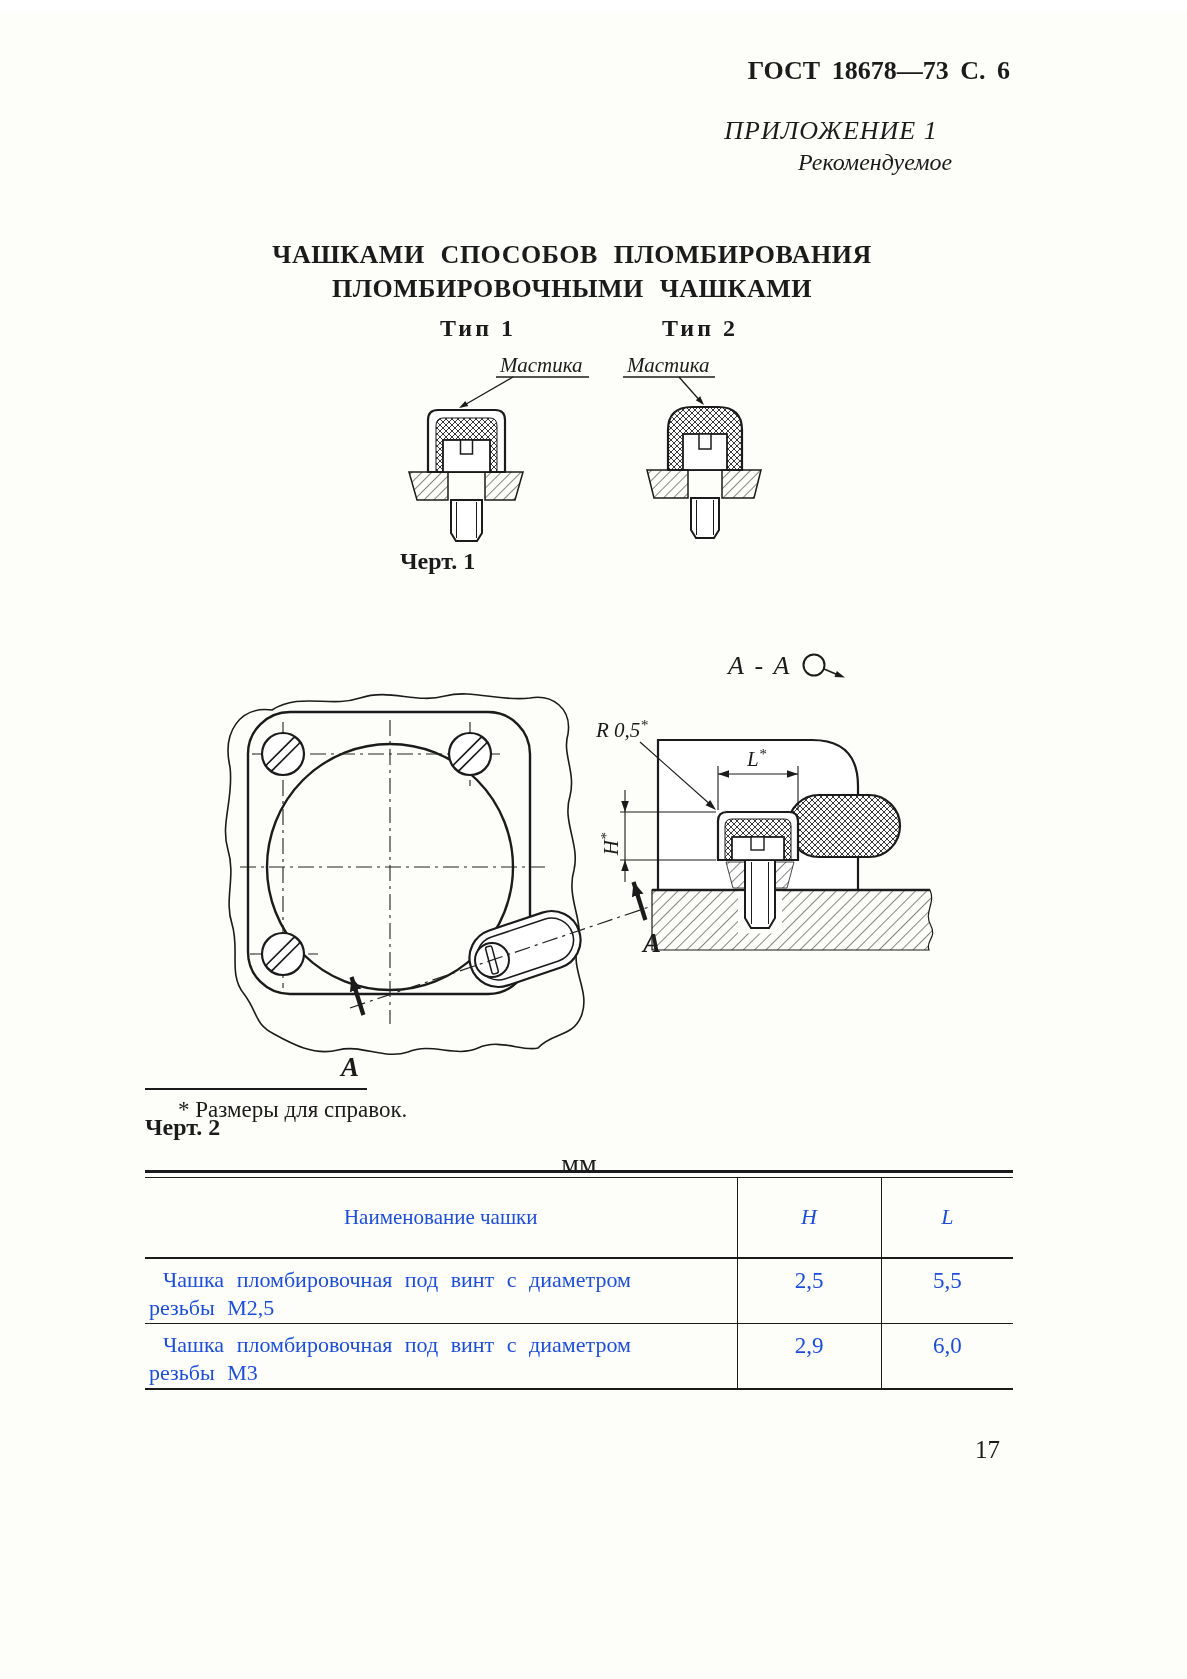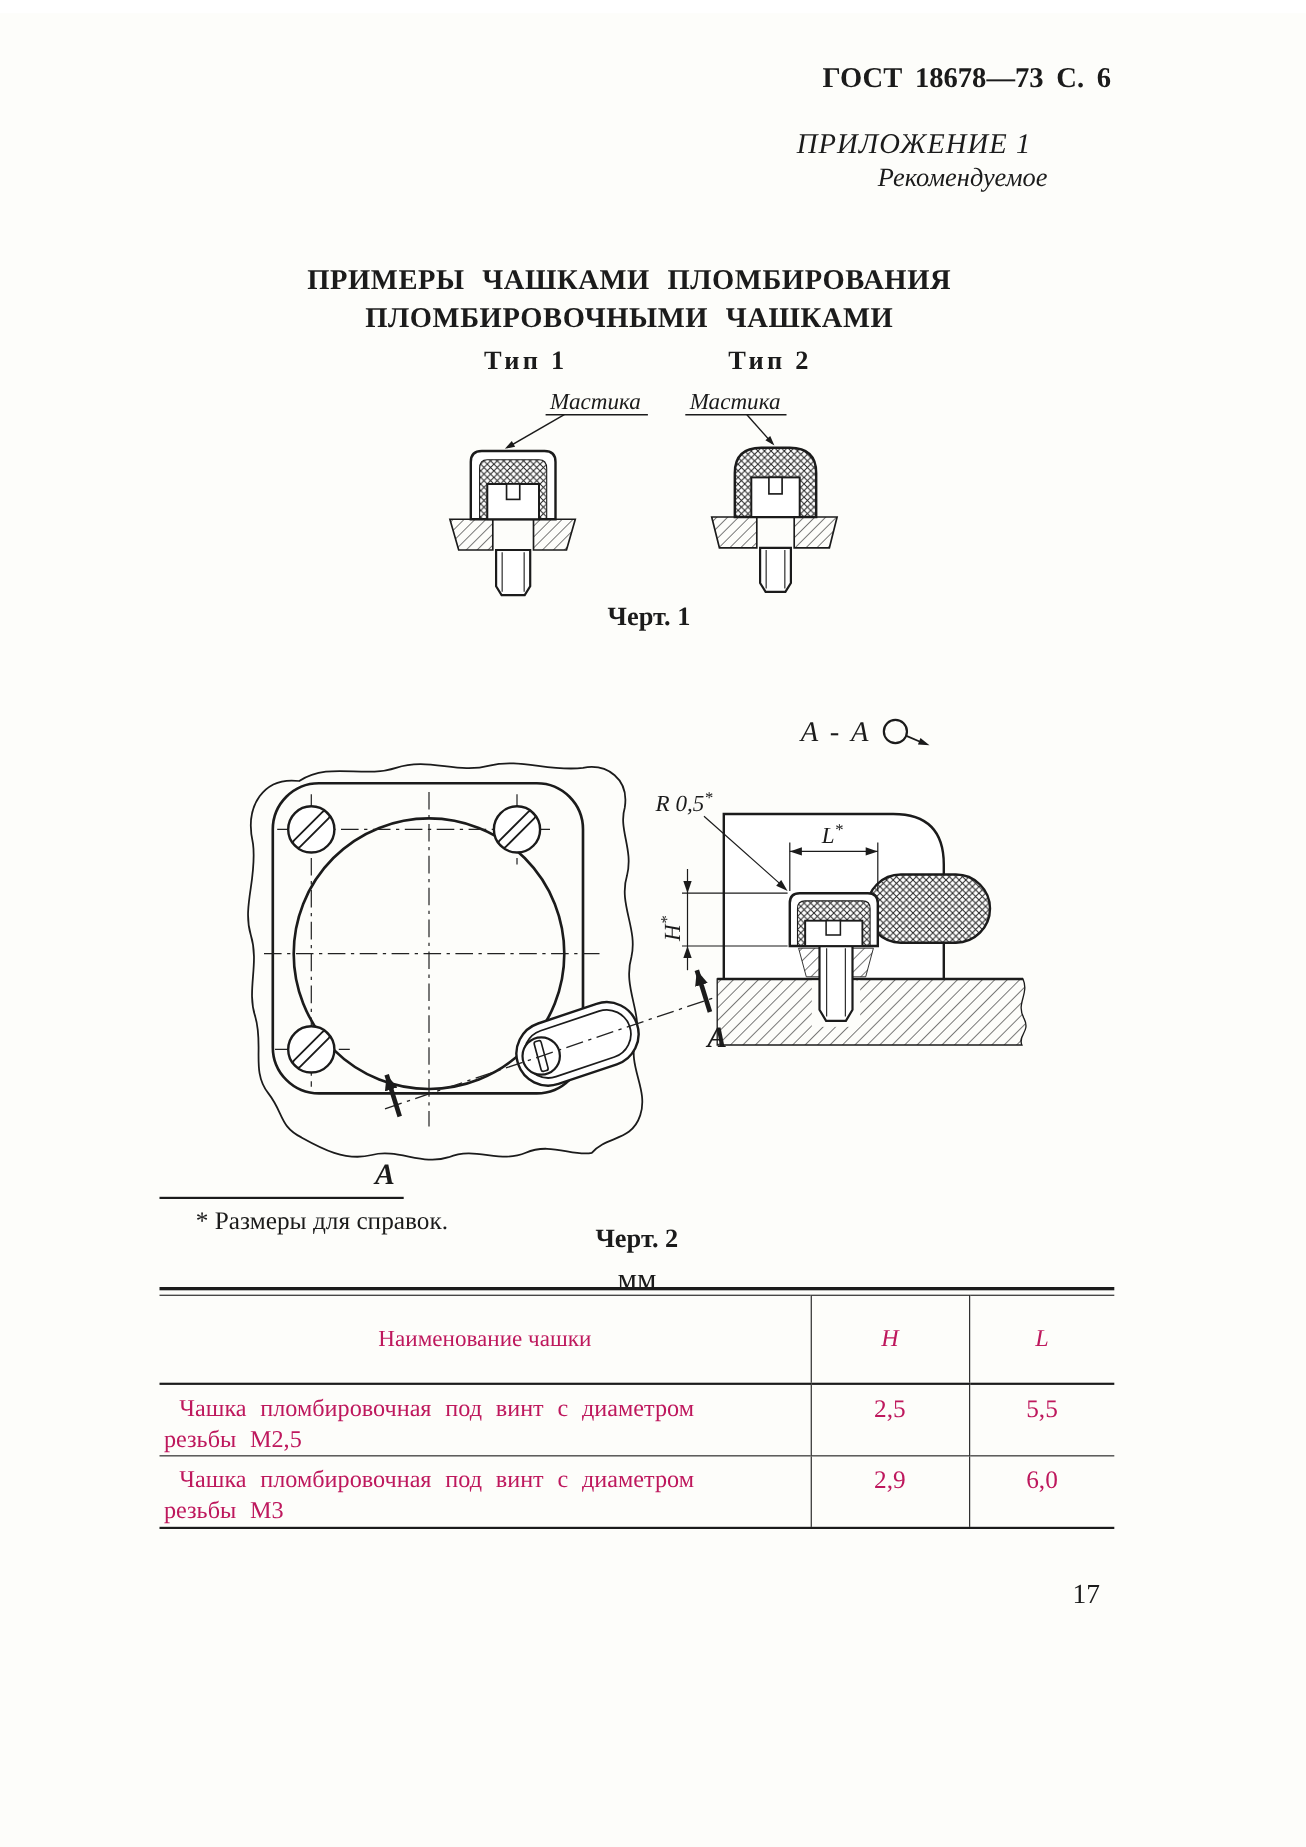--- a/index.html
+++ b/index.html
@@ -13,35 +13,35 @@
     font-size:26px; font-weight:700; word-spacing:5px; }
   .appendix1 { left:655px; top:104px; width:352px; text-align:center;
     font-size:26px; font-style:italic; letter-spacing:1px; }
   .appendix2 { left:798px; top:137px; font-size:24px; font-style:italic; }
   .doc-title { left:192px; width:760px; text-align:center;
     font-size:26px; font-weight:700; word-spacing:9px; letter-spacing:0.5px; }
   .t1 { top:228px; } .t2 { top:262px; }
   .type-label { font-size:24px; font-weight:700; letter-spacing:3px; text-align:center; }
   .type1 { left:418px; top:303px; width:120px; }
   .type2 { left:640px; top:303px; width:120px; }
-  .fig-caption { text-align:center; font-size:24px; font-weight:600; }
+  .fig-caption { text-align:left; font-size:24px; font-weight:600; }
   .cap1 { left:400px; top:536px; width:380px; }
   .type3 { left:400px; top:584px; width:380px; font-size:24px; font-weight:700;
     letter-spacing:3px; text-align:center; }
   .cap2 { left:145px; top:1102px; width:868px; }
   .units { left:145px; top:1136px; width:868px; text-align:center; font-size:28px; }
   .foot-rule { left:145px; top:1076px; width:222px; height:0; border-top:2.2px solid #1b1b1b; }
   .footnote { left:178px; top:1085px; font-size:23px; }
   .page-number { left:975px; top:1424px; font-size:25px; }
 
   .table-wrap { position:absolute; left:145px; top:1158px; width:868px;
     border-top:3.5px solid #1b1b1b; padding-top:4px; }
   .spec-table { width:100%; border-collapse:collapse;
     border-top:1.6px solid #1b1b1b; border-bottom:2.4px solid #1b1b1b;
-    font-family:"Liberation Serif", serif; color:#be185d; table-layout:fixed; }
+    font-family:"Liberation Serif", serif; color:#1d4ed8; table-layout:fixed; }
   .spec-table thead tr { height:80px; }
   .spec-table tbody tr { height:60px; }
   .spec-table tr > *:nth-child(-n+2) { border-right:1.6px solid #1b1b1b; }
   .spec-table tbody tr + tr > td { border-top:1.5px solid #1b1b1b; }
   .spec-table th { border-bottom:2.6px solid #1b1b1b; font-weight:400; }
   .th-name { font-size:21px; text-align:center; }
   .th-dim  { font-size:22px; font-style:italic; text-align:center; }
   .td-name { font-size:22px; vertical-align:top; padding:7px 42px 0 4px;
     text-indent:14px; word-spacing:0.32em; line-height:1.3; }
   .td-val  { font-size:23px; vertical-align:top; padding-top:9px; text-align:center; }
@@ -51,21 +51,21 @@
 </style>
 </head>
 <body>
 
 <div class="page">
 
   <div class="abs gost-header">ГОСТ 18678—73 С. 6</div>
   <div class="abs appendix1">ПРИЛОЖЕНИЕ 1</div>
   <div class="abs appendix2">Рекомендуемое</div>
 
-  <div class="abs doc-title t1">ПРИМЕРЫ ЧАШКАМИ ПЛОМБИРОВАНИЯ</div>
+  <div class="abs doc-title t1">ЧАШКАМИ СПОСОБОВ ПЛОМБИРОВАНИЯ</div>
   <div class="abs doc-title t2">ПЛОМБИРОВОЧНЫМИ ЧАШКАМИ</div>
 
   <div class="abs type-label type1">Тип 1</div>
   <div class="abs type-label type2">Тип 2</div>
 
   <svg style="left:395px; top:338px;" width="405" height="215" viewBox="0 0 405 215">
     <defs>
       <pattern id="f1h" patternUnits="userSpaceOnUse" width="7" height="7" patternTransform="rotate(45)">
         <line x1="0" y1="0" x2="0" y2="7" stroke="#222" stroke-width="1.1"></line>
       </pattern>

